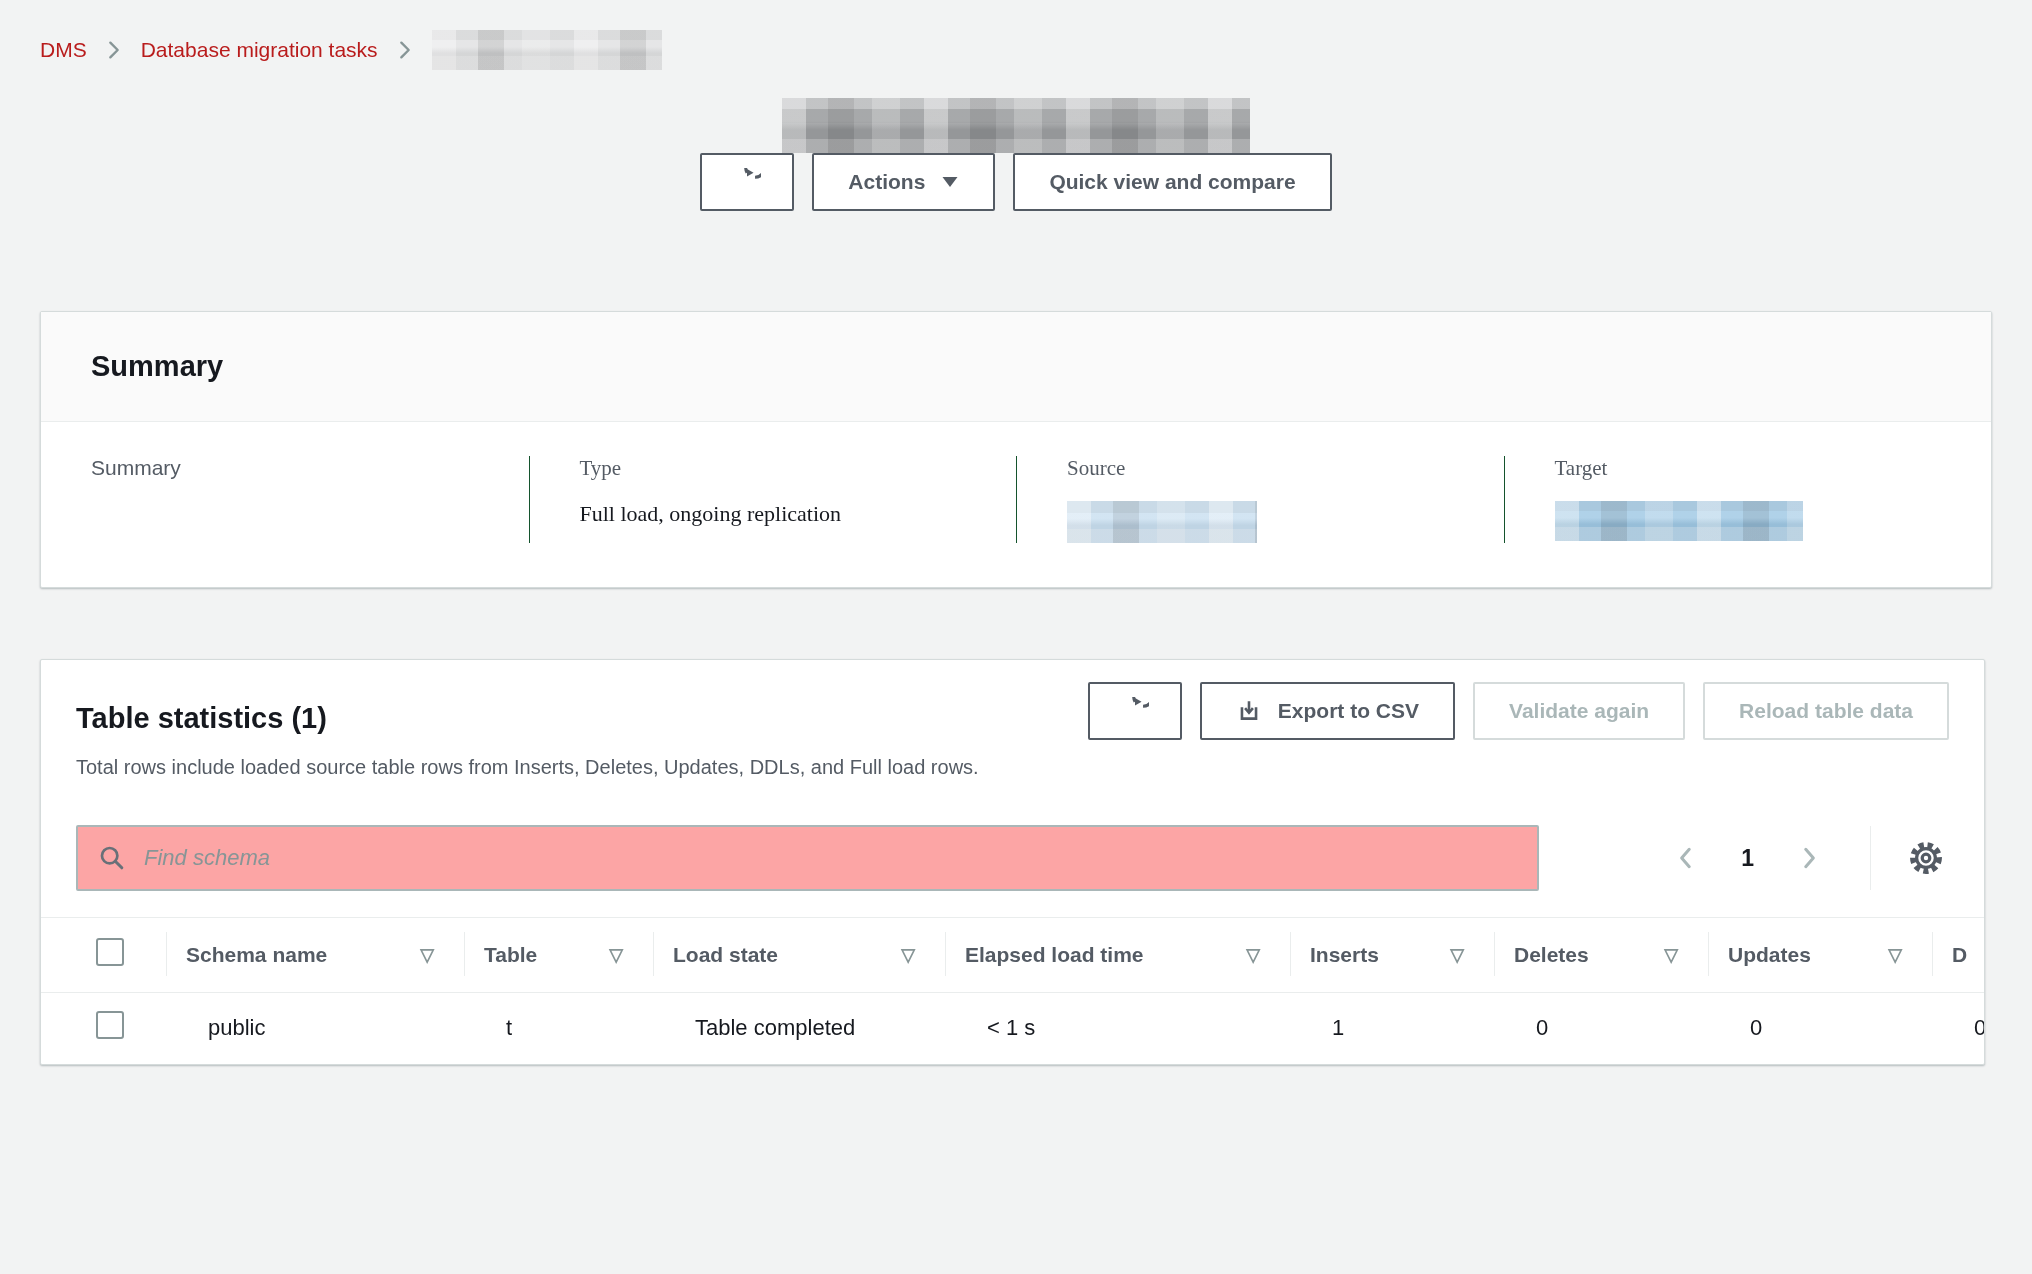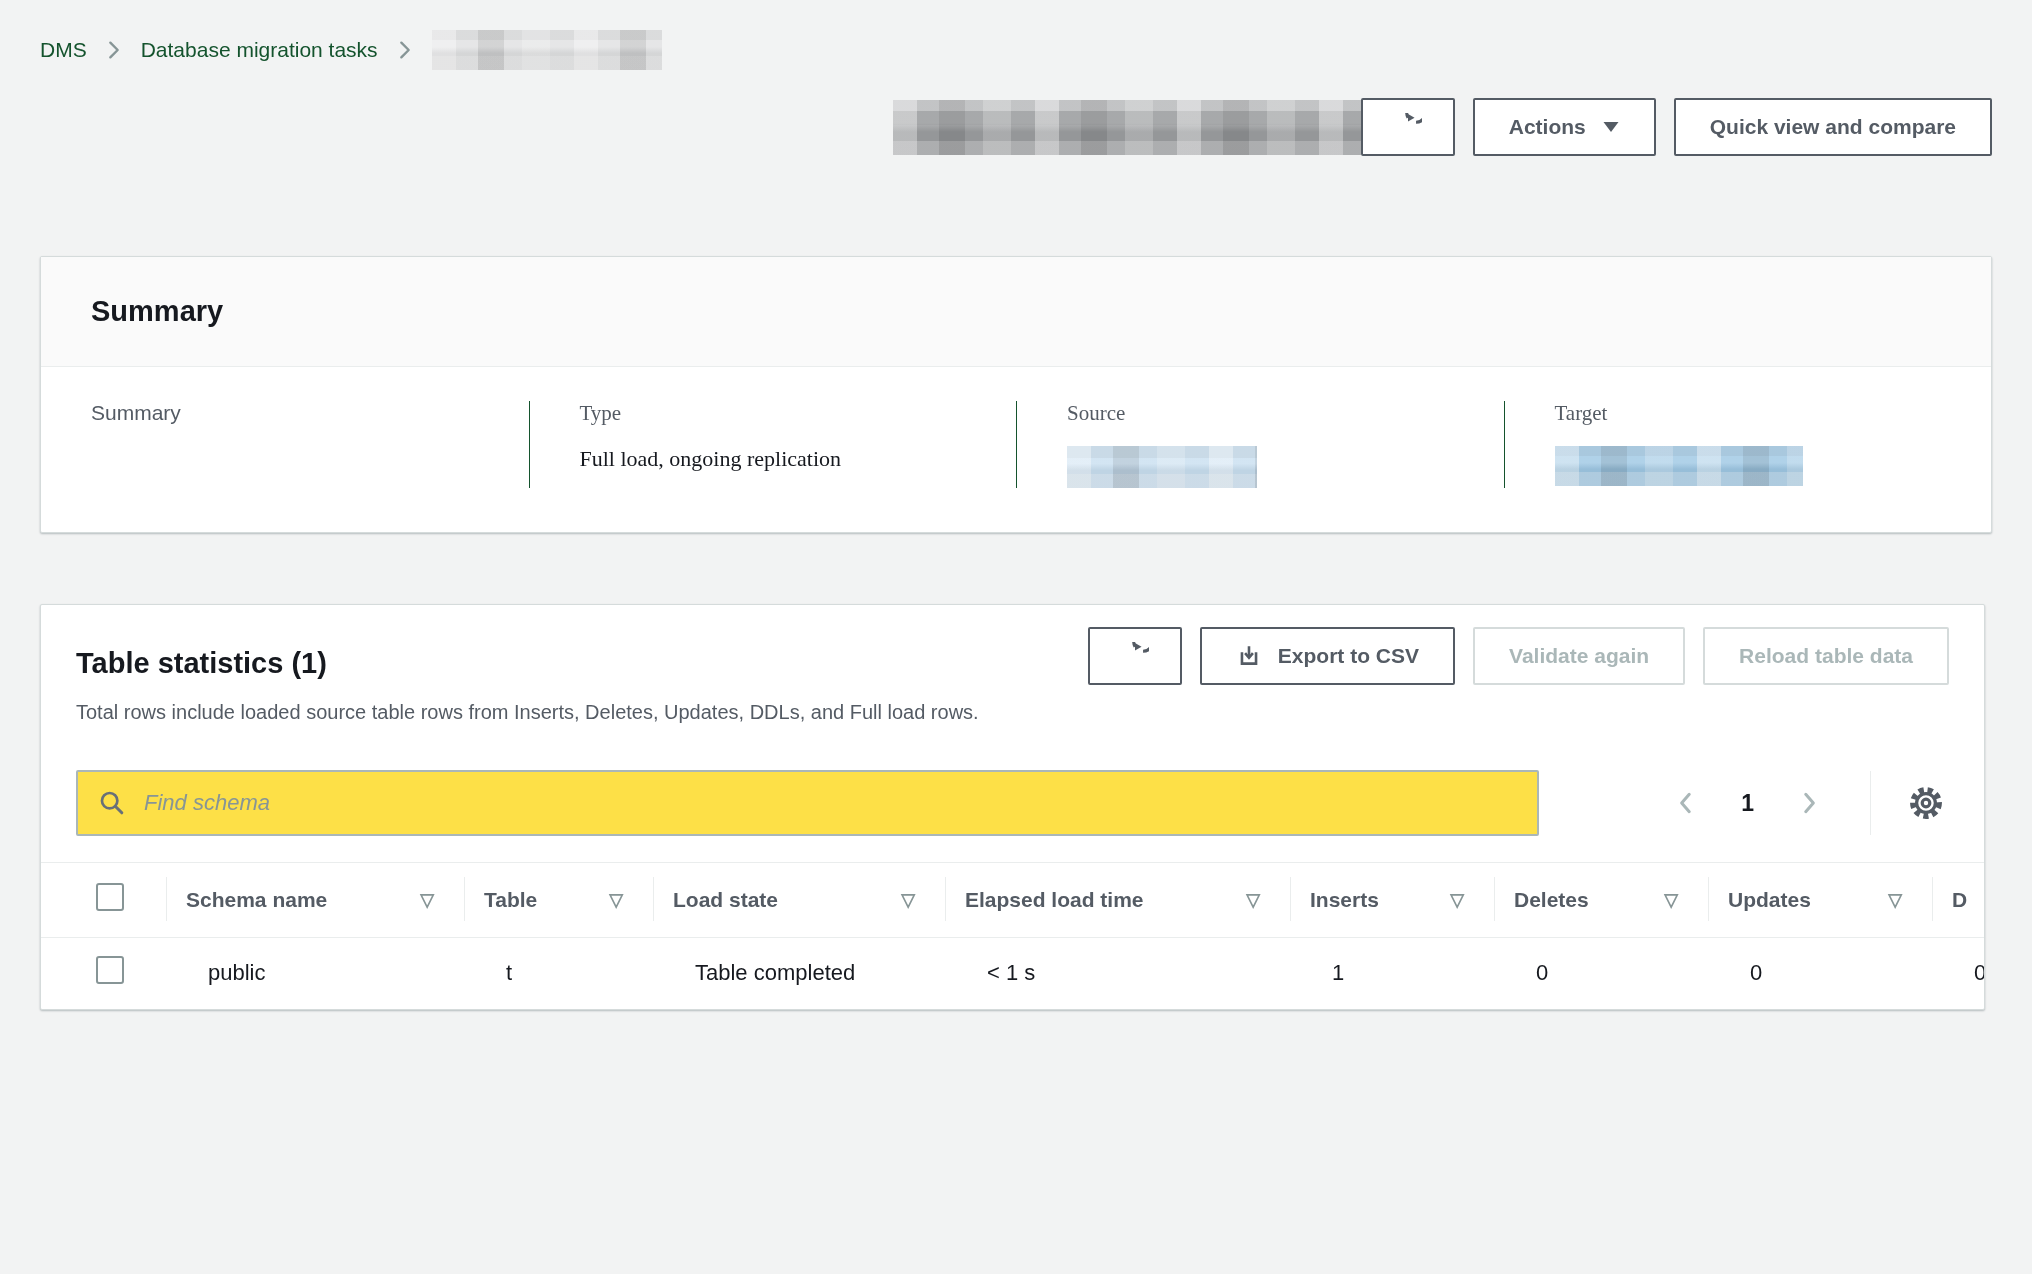--- a/index.html
+++ b/index.html
@@ -7,37 +7,37 @@
   body {
     background:#f2f3f3;
     font-family:"Liberation Sans", sans-serif;
     color:#16191f;
     overflow:hidden;
   }
   .page { width:2032px; height:1274px; position:relative; padding:30px 40px 0 40px; }
 
   
   .breadcrumb { display:flex; align-items:center; gap:16px; height:40px; }
-  .crumb { color:#14532d; font-size:21px; text-decoration:none; cursor:pointer; }
+  .crumb { color:#b91c1c; font-size:21px; text-decoration:none; cursor:pointer; }
   .crumb-sep { display:flex; align-items:center; }
 
   
   .redact {
     background-color:var(--rbase,#9d9fa1);
     background-image:
       linear-gradient(180deg, rgba(255,255,255,.18) 0 42%, rgba(0,0,0,.05) 58% 100%),
       repeating-linear-gradient(90deg, rgba(255,255,255,.38) 0 24px, rgba(0,0,0,0) 24px 46px,
         rgba(0,0,0,.10) 46px 72px, rgba(0,0,0,0) 72px 90px,
         rgba(255,255,255,.22) 90px 118px, rgba(0,0,0,0) 118px 142px),
       repeating-linear-gradient(0deg, rgba(255,255,255,.25) 0 14px, rgba(0,0,0,0) 14px 30px,
         rgba(0,0,0,.06) 30px 44px);
   }
 
   
-  .title-row { margin-top:28px; display:flex; align-items:center; justify-content:flex-end; }
+  .title-row { margin-top:28px; display:flex; align-items:center; justify-content:center;flex-direction:column; }
   .btn-group { display:flex; gap:18px; }
   .btn {
     display:inline-flex; align-items:center; justify-content:center; gap:16px;
     background:#ffffff; border:2px solid #545b64; border-radius:2px;
     color:#545b64; font-weight:bold; font-size:21px;
     height:58px; padding:0 34px; cursor:pointer; white-space:nowrap;
     font-family:"Liberation Sans", sans-serif;
   }
   .btn.icon-only { width:94px; padding:0; }
   .btn.disabled { border-color:#d5dbdb; color:#aab7b8; cursor:default; }
@@ -80,21 +80,21 @@
   .stats-head { padding:22px 35px 0 35px; }
   .stats-title-row { display:flex; align-items:center; justify-content:space-between; }
   .stats-title-row h2 { font-size:29px; font-weight:bold; padding-top:14px; }
   .stats-desc { font-size:20px; color:#545b64; margin-top:16px; }
   .tools-row { display:flex; align-items:center; margin:46px 0 26px 0; }
   .search-box {
     position:relative; width:1487px; height:66px;
   }
   .search-box input {
     width:100%; height:100%; border:2px solid #aab7b8; border-radius:2px;
-    padding:0 20px 0 66px; font-size:22px; color:#16191f; background:#fde047;
+    padding:0 20px 0 66px; font-size:22px; color:#16191f; background:#fca5a5;
     font-family:"Liberation Sans", sans-serif; outline:none;
   }
   .search-box input::placeholder { color:#879596; font-style:italic; }
   .search-box .mag { position:absolute; left:22px; top:19px; }
   .pager { display:flex; align-items:center; margin-left:130px; gap:38px; }
   .pager .page-num { font-size:23px; font-weight:bold; color:#16191f; }
   .pager-btn { background:none; border:none; cursor:pointer; display:flex; align-items:center; padding:4px; }
   .tools-divider { width:1px; height:64px; background:#eaeded; margin:0 32px 0 44px; }
   .gear-btn { background:none; border:none; cursor:pointer; display:flex; align-items:center; padding:4px; }
 

